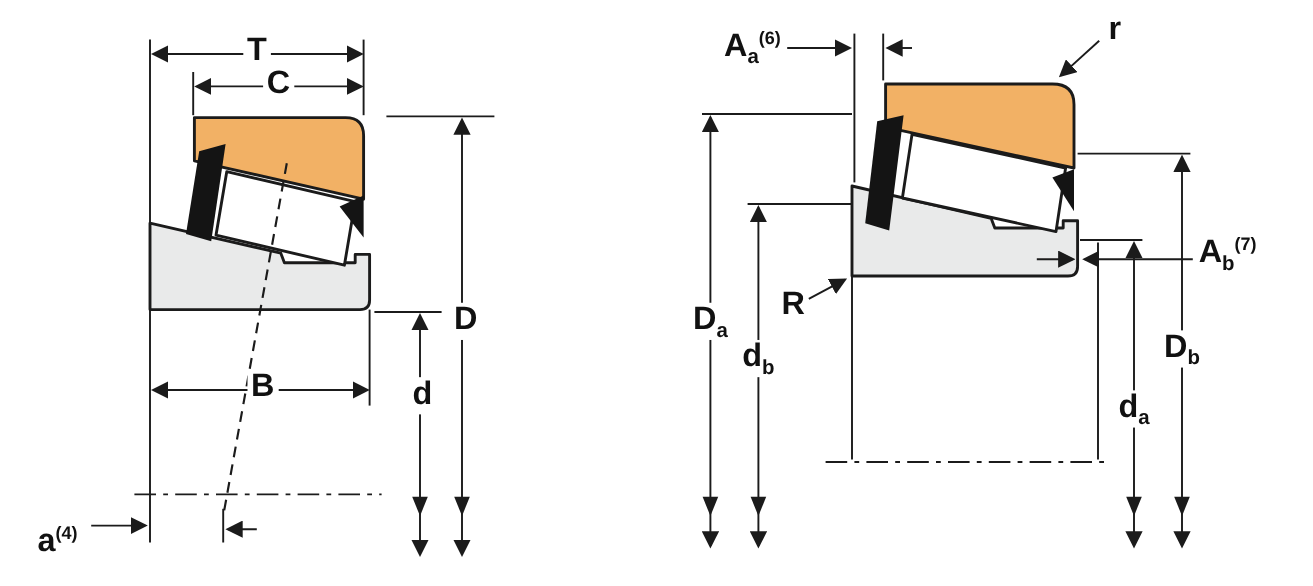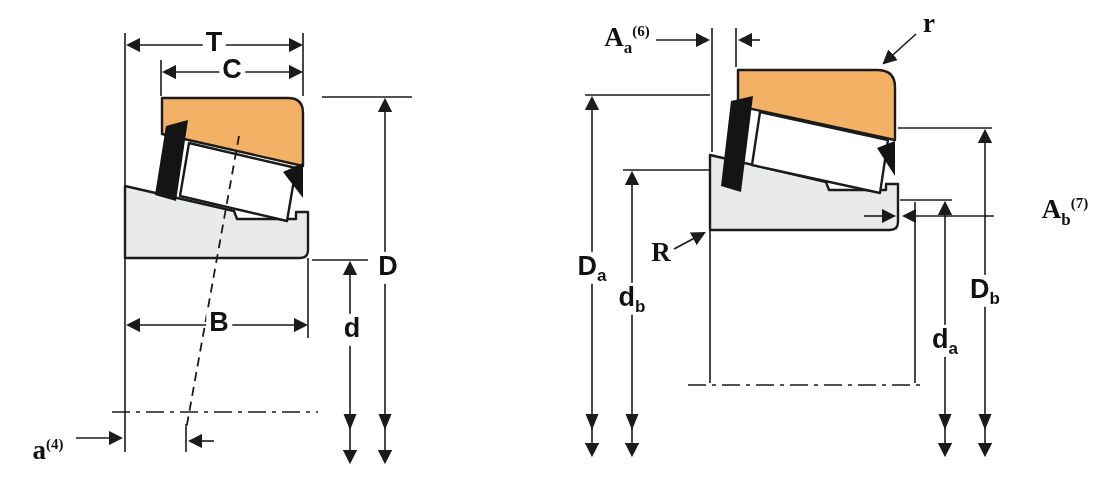--- a/index.html
+++ b/index.html
@@ -5,21 +5,21 @@
   html,body{margin:0;padding:0;background:#fff;}
   #page{position:relative;width:1094px;height:488px;background:#fff;overflow:hidden;
         font-family:"Liberation Sans",sans-serif;}
   #art{position:absolute;left:0;top:0;}
   .ln,.dim{stroke:#1b1b1b;stroke-width:1.6;fill:none;stroke-linecap:butt;}
   .sh{stroke:#1b1b1b;stroke-width:2.4;stroke-linejoin:round;}
   .cl{stroke:#1b1b1b;stroke-width:1.6;fill:none;stroke-dasharray:18 6 4 6;}
   .ax{stroke:#1b1b1b;stroke-width:1.8;fill:none;stroke-dasharray:9 6;}
   .lbl{position:absolute;transform:translate(-50%,-50%);font-size:27px;font-weight:600;
        color:#111;background:#fff;padding:0 3px;line-height:1;white-space:nowrap;}
-  .lbl.nobg{background:transparent;padding:0;font-family:Liberation Serif, serif;}
+  .lbl.nobg{background:transparent;padding:0;}
   .lbl sub{font-size:17px;font-weight:600;}
   .lbl sup{font-size:15px;font-weight:600;}
 </style>
 </head>
 <body>
 
 <div id="page">
 
 <svg id="art" width="1094" height="488" viewBox="0 0 1094 488">
   <defs>
@@ -97,17 +97,17 @@
 <div class="lbl" style="left:388px;top:268px"><span>D</span><sub></sub><sup></sup></div>
 <div class="lbl" style="left:352px;top:330px"><span>d</span><sub></sub><sup></sup></div>
 <div class="lbl" style="left:219px;top:324px"><span>B</span><sub></sub><sup></sup></div>
 <div class="lbl nobg" style="left:48px;top:453px"><span>a</span><sub></sub><sup>(4)</sup></div>
 
 <div class="lbl nobg" style="left:627px;top:40px"><span>A</span><sub>a</sub><sup>(6)</sup></div>
 <div class="lbl nobg" style="left:929px;top:26px"><span>r</span><sub></sub><sup></sup></div>
 <div class="lbl" style="left:592px;top:268px"><span>D</span><sub>a</sub><sup></sup></div>
 <div class="lbl" style="left:632px;top:299px"><span>d</span><sub>b</sub><sup></sup></div>
 <div class="lbl nobg" style="left:661px;top:255px"><span>R</span><sub></sub><sup></sup></div>
-<div class="lbl nobg" style="left:1065px;top:212px"><span>A</span><sub>b</sub><sup>(7)</sup></div>
+<div class="lbl nobg" style="left:1023px;top:212px"><span>A</span><sub>b</sub><sup>(7)</sup></div>
 <div class="lbl" style="left:945px;top:341px"><span>d</span><sub>a</sub><sup></sup></div>
 <div class="lbl" style="left:985px;top:291px"><span>D</span><sub>b</sub><sup></sup></div>
 
 </div>
 
 </body></html>

